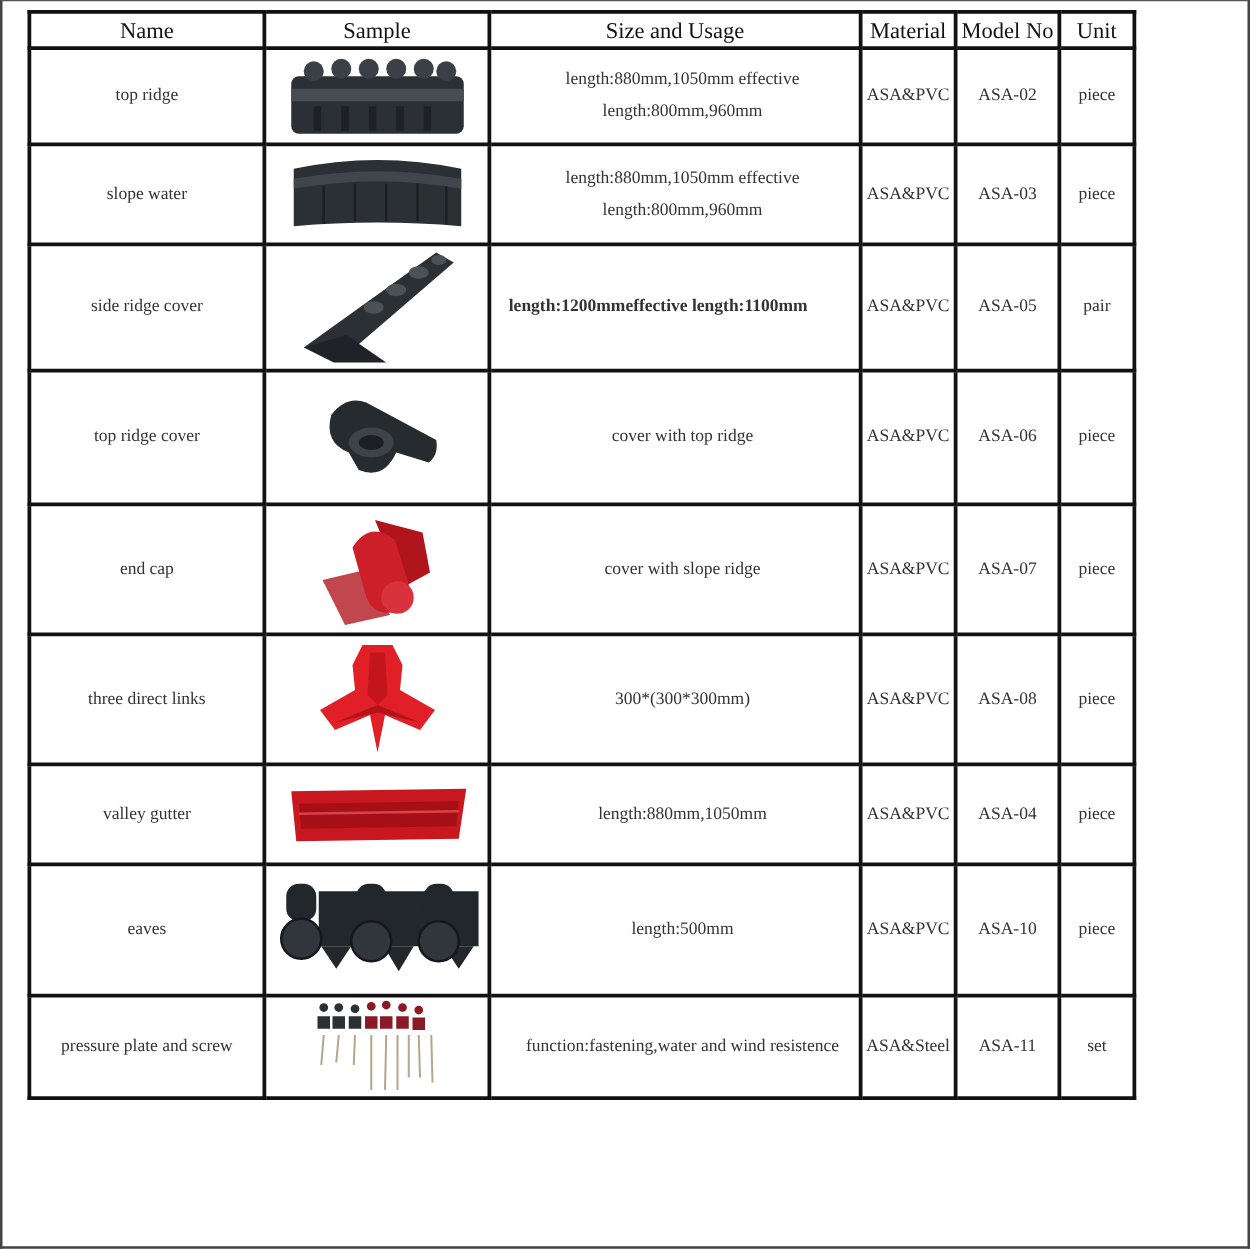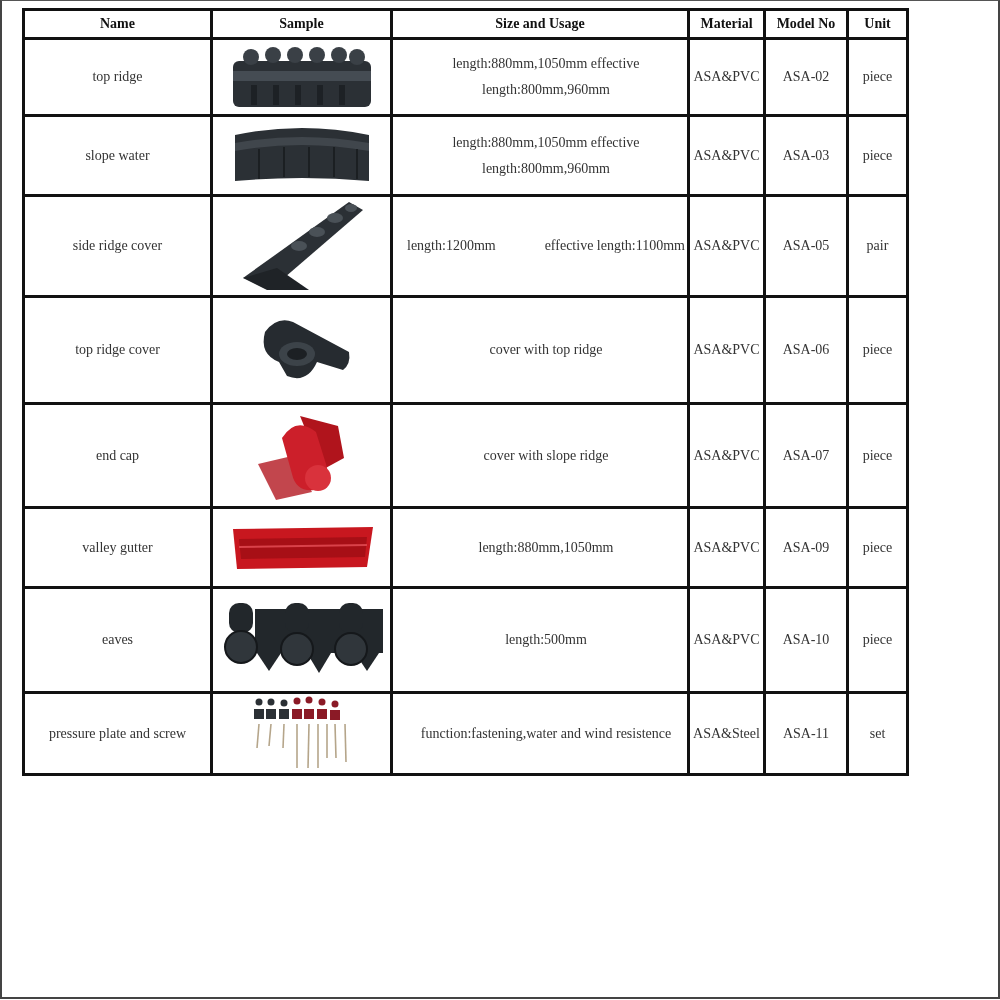--- a/index.html
+++ b/index.html
@@ -1,22 +1,22 @@
 <!DOCTYPE html>
 <html><head>
 <meta charset="utf-8">
 <style>
   html, body { margin:0; padding:0; background:#fff; }
   body { width:1000px; height:1000px; position:relative; overflow:hidden; font-family:"Liberation Serif", "DejaVu Serif", serif; }
   .frame { position:absolute; left:0; top:0; width:996px; height:996px; border:2px solid #444; border-top:1px solid #555; }
   table.spec { position:absolute; left:22px; top:8px; border-collapse:collapse; table-layout:fixed; width:884px; }
   table.spec td, table.spec th { border:3px solid #111; text-align:center; vertical-align:middle; color:#333; font-size:14px; padding:0; overflow:hidden; white-space:nowrap; }
-  table.spec th { font-size:14px; font-weight:bold; color:#111; height:26px;margin-top:32px; }
+  table.spec th { font-size:18px; font-weight:normal; color:#111; height:26px;margin-top:32px; }
   .sz { line-height:26px;margin-left:12px; }
-  .sz.split { display:flex; justify-content:space-between; padding:0 2px; }
+  .sz.split { display:flex; padding:0 2px;font-weight:bold; }
   .sample { display:flex; align-items:center; justify-content:center; width:100%; height:100%; }
   svg { display:block; }
 </style>
 </head>
 <body>
 
 <div class="frame"></div>
 
 <table class="spec">
   <colgroup>
@@ -159,37 +159,55 @@
           </div>
         </td>
       <td>
         <div class="sz">cover with slope ridge</div>
       </td>
       <td>ASA&amp;PVC</td>
       <td>ASA-07</td>
       <td>piece</td>
     </tr>
 
+    <tr style="height:104px">
+      <td>three direct links</td>
+      <td>
+          <div class="sample">
+        <svg width="100" height="96" viewBox="0 0 100 96">
+          <path d="M38 4 L62 4 L70 20 L68 40 L96 56 L84 72 L56 60 L50 90 L44 60 L16 72 L4 56 L32 40 L30 20 Z" fill="#e01f26"></path>
+          <path d="M44 10 L56 10 L58 44 L50 52 L42 44 Z" fill="#c3161c"></path>
+          <path d="M50 52 L84 66 L50 58 L16 66 Z" fill="#b31318"></path>
+        </svg>
+          </div>
+        </td>
+      <td>
+        <div class="sz">300*(300*300mm)</div>
+      </td>
+      <td>ASA&amp;PVC</td>
+      <td>ASA-08</td>
+      <td>piece</td>
+    </tr>
 
     <tr style="height:80px">
       <td>valley gutter</td>
       <td>
           <div class="sample">
         <svg width="150" height="50" viewBox="0 0 150 50">
           <path d="M6 6 L146 4 L140 44 L10 46 Z" fill="#c8171f"></path>
           <path d="M12 16 L140 14 L138 34 L14 36 Z" fill="#a70f16"></path>
           <line x1="12" y1="24" x2="140" y2="22" stroke="#d9424a" stroke-width="2"></line>
         </svg>
           </div>
         </td>
       <td>
         <div class="sz">length:880mm,1050mm</div>
       </td>
       <td>ASA&amp;PVC</td>
-      <td>ASA-09</td>
+      <td>ASA-04</td>
       <td>piece</td>
     </tr>
 
     <tr style="height:105px">
       <td>eaves</td>
       <td>
           <div class="sample">
         <svg width="162" height="86" viewBox="0 0 162 86">
           <g fill="#22272b">
             <rect x="34" y="12" width="128" height="44"></rect>

